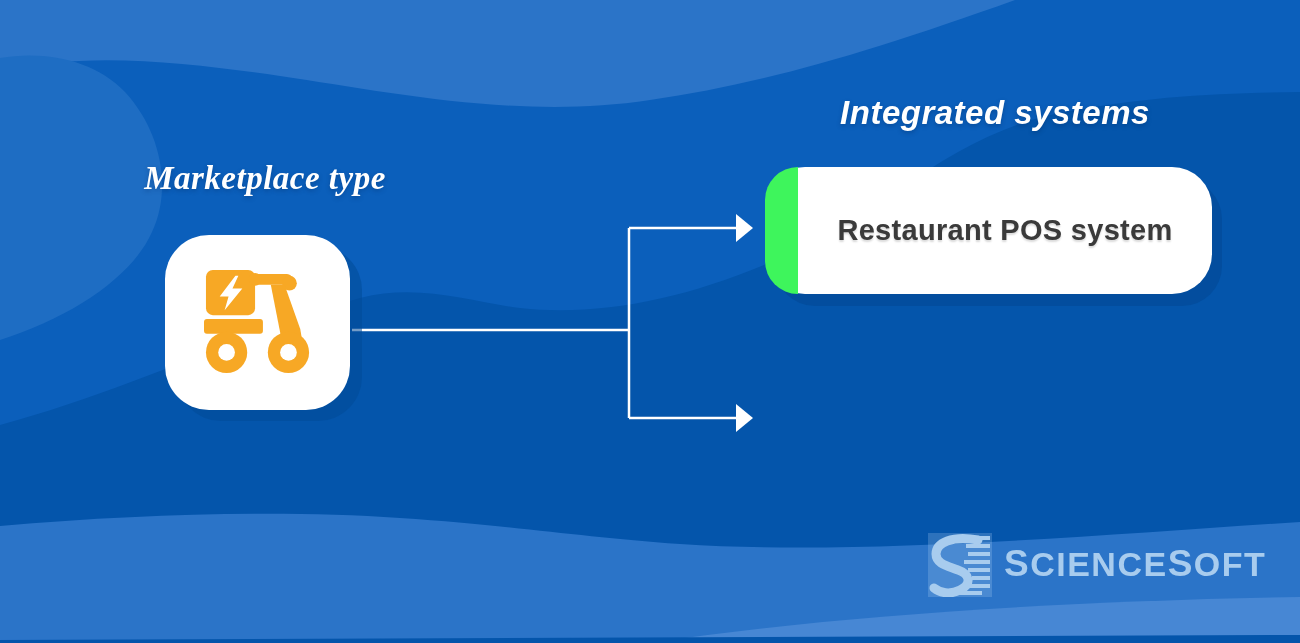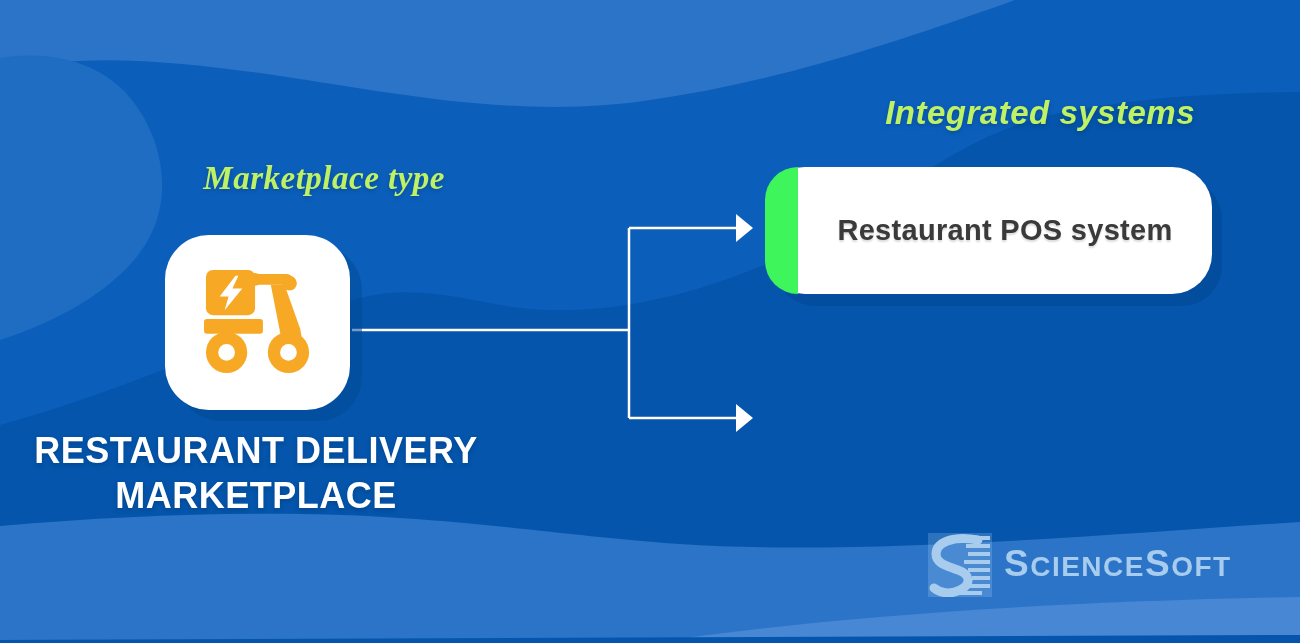--- a/index.html
+++ b/index.html
@@ -3,22 +3,22 @@
 <meta charset="utf-8">
 <style>
   html,body{margin:0;padding:0;background:#06316b;}
   #stage{
     position:relative;width:1300px;height:643px;overflow:hidden;
     font-family:"Liberation Sans","DejaVu Sans",sans-serif;
     background:#0B5FBB;
   }
   #stage svg.bg{position:absolute;left:0;top:0;}
   .lbl{
-    position:absolute;color:#bef264;font-weight:bold;font-style:italic;
-    font-size:33px;text-align:right;letter-spacing:.5px;
+    position:absolute;color:#ffffff;font-weight:bold;font-style:italic;
+    font-size:33px;text-align:center;letter-spacing:.5px;
     text-shadow:0 2px 4px rgba(2,40,92,.35);
   }
   #mk-label{left:85px;top:160px;width:360px;font-family:Liberation Serif, serif;}
   #int-label{left:795px;top:94px;width:400px;}
   #icon-card{
     position:absolute;left:165px;top:235px;width:185px;height:175px;
     background:#fff;border-radius:44px;
     box-shadow:12px 11px 0 rgba(2,74,152,.55);
   }
   #icon-card svg{position:absolute;left:39px;top:34px;}
@@ -45,21 +45,21 @@
     text-shadow:0 2px 2px rgba(0,0,0,.15);
   }
   #connectors{position:absolute;left:0;top:0;}
   #logo{position:absolute;left:928px;top:533px;width:340px;height:66px;}
   #logo-mark{position:absolute;left:0;top:0;}
   #logo-text{
     position:absolute;left:76px;top:10px;white-space:nowrap;
     color:#A8CCEE;font-weight:bold;letter-spacing:1.5px;
   }
   #logo-text .big{font-size:37px;}
-  #logo-text .small{font-size:28px;}
+  #logo-text .small{font-size:34px;}
 </style>
 </head>
 <body>
 
 <div id="stage">
 
   <svg class="bg" width="1300" height="643" viewBox="0 0 1300 643">
     <rect x="0" y="0" width="1300" height="643" fill="#0B5FBB"></rect>
 
     <path d="M0,0 L1015,0 C870,52 762,84 650,100 C520,120 390,92 280,76 C190,63 85,50 0,72 Z" fill="#2B74C8"></path>
@@ -99,24 +99,20 @@
         <polygon points="68,15 82,15 98,60 100,72 92,80 82,80 78,66"></polygon>
         <circle cx="23" cy="84" r="21"></circle>
         <circle cx="86" cy="84" r="21"></circle>
       </g>
       <path d="M32,6 L16,27 H25 L21,41 L39,19 H29 L35,6 Z" fill="#FFFFFF"></path>
       <circle cx="23" cy="84" r="8.5" fill="#FFFFFF"></circle>
       <circle cx="86" cy="84" r="8.5" fill="#FFFFFF"></circle>
     </svg>
   </div>
 
-  <div id="node-title">
-    <div>RESTAURANT DELIVERY</div>
-    <div>MARKETPLACE</div>
-  </div>
 
   <div class="lbl" id="int-label">Integrated systems</div>
 
   <div class="sysbox" id="sysbox-pos">
     <div class="strip" style="background:#3EF55C"></div>
     <div class="txt">Restaurant POS system</div>
   </div>
 
 
   <div id="logo">

